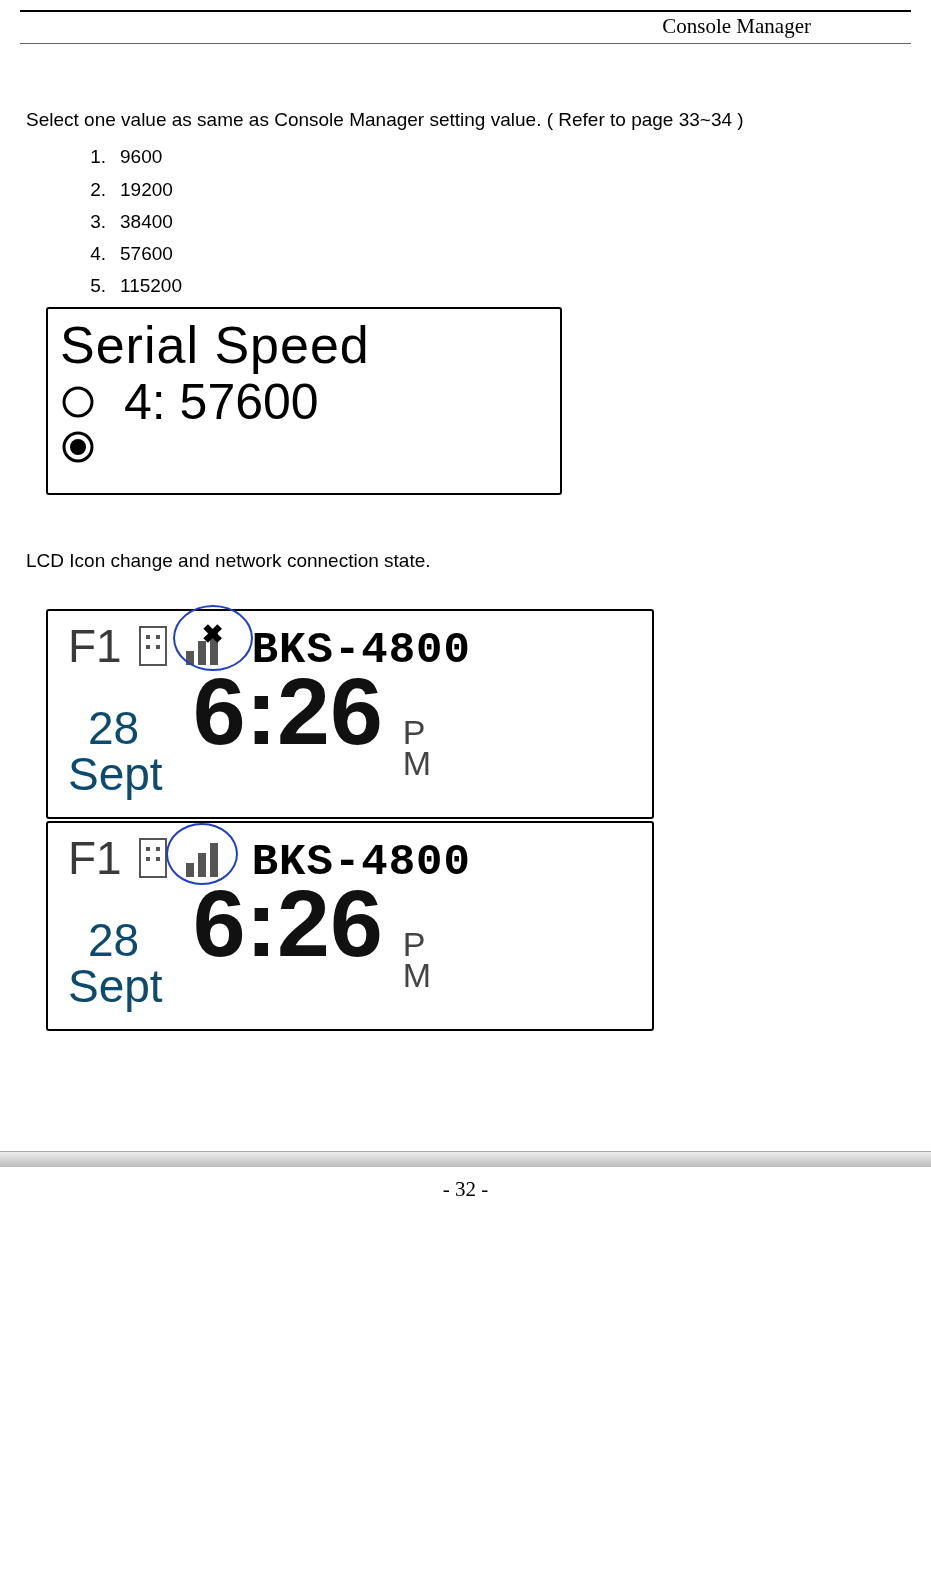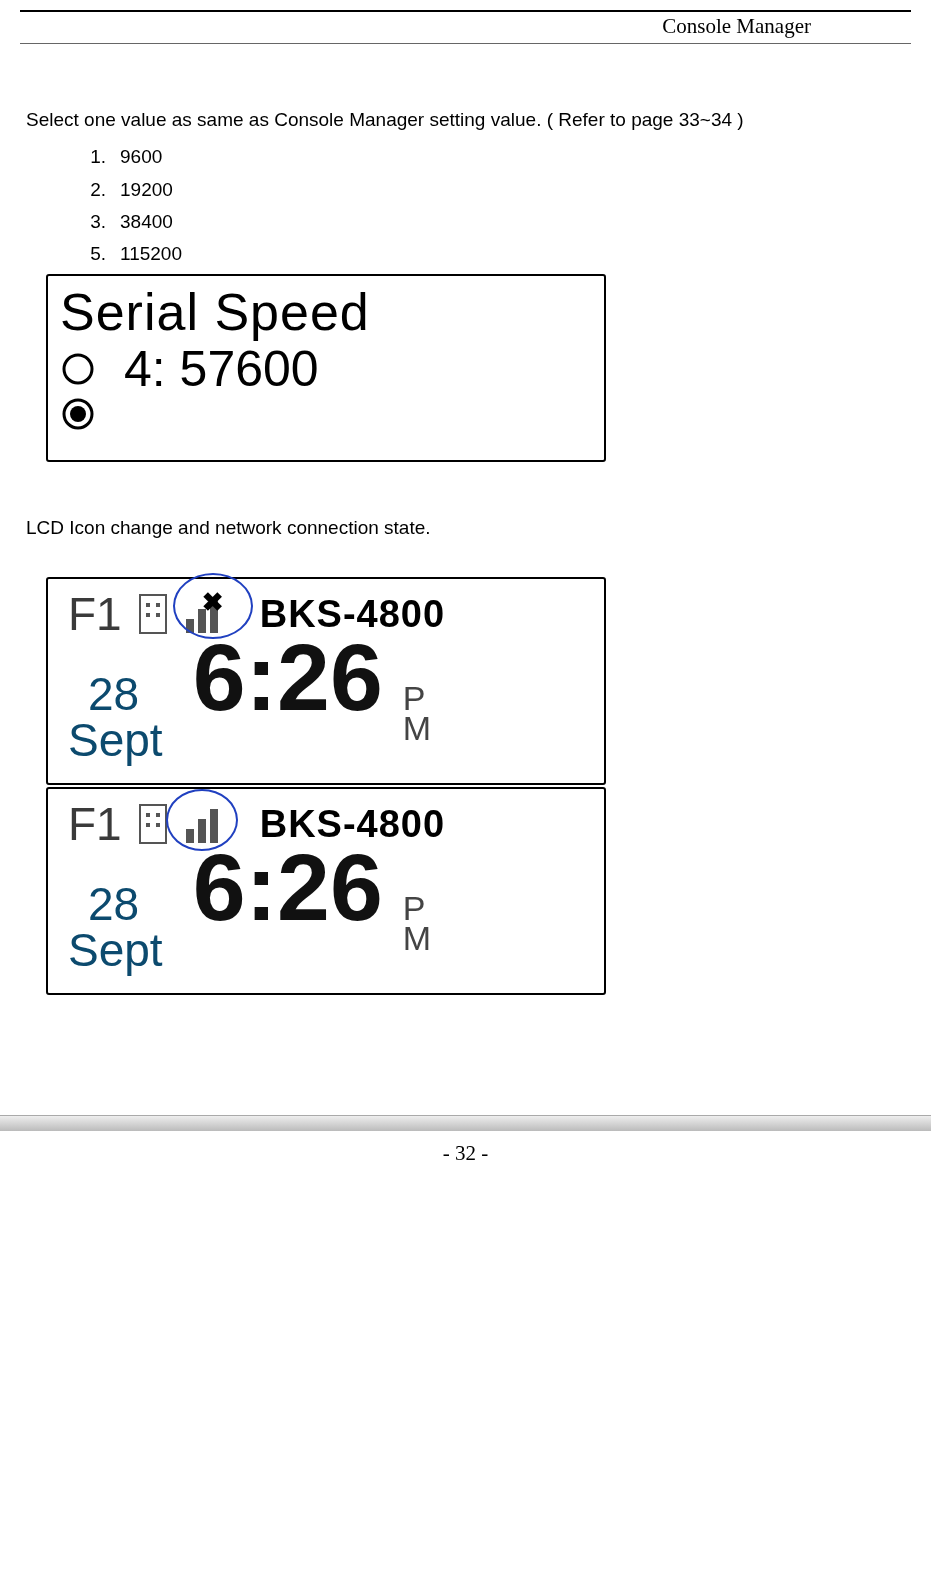--- a/index.html
+++ b/index.html
@@ -5,33 +5,33 @@
     * { margin: 0; padding: 0; box-sizing: border-box; }
     body { font-family: Verdana, Tahoma, sans-serif; width: 931px; background: #fff; color: #000; }
     .page { padding: 10px 20px 0 20px; }
     .header-line { border-top: 2px solid #000; margin: 0 0 2px 0; }
     .header-title { font-family: Georgia, 'Times New Roman', serif; text-align: right; font-size: 21px; padding-right: 100px; padding-bottom: 4px; }
     .header-underline { border-top: 1px solid #666; margin-bottom: 60px; }
     .body-text { font-size: 19px; line-height: 1.7; padding: 0 6px; }
     .ol { list-style: none; padding-left: 60px; margin-top: 5px; }
     .ol li { font-size: 19px; line-height: 1.7; }
     .ol .num { display: inline-block; width: 26px; text-align: right; margin-right: 14px; }
-    .box { border: 2px solid #000; border-radius: 3px; margin: 4px 26px 20px 26px; padding: 6px 28px 28px 12px; width: 560px; }
+    .box { border: 2px solid #000; border-radius: 3px; margin: 4px 26px 20px 26px; padding: 6px 28px 28px 12px; width: 516px; }
     .box-title { font-family: Arial, Helvetica, sans-serif; font-size: 52px; letter-spacing: 1px; }
     .opt-row { display: flex; align-items: center; gap: 28px; margin-top: -2px; }
     .radio { width: 36px; height: 36px; flex: 0 0 36px; }
     .radio svg { display: block; }
     .opt-label { font-family: Arial, Helvetica, sans-serif; font-size: 50px; }
     .spacer { height: 30px; }
-    .lcd-box { border: 2px solid #000; border-radius: 3px; margin: 2px 26px 2px 26px; padding: 8px 12px 20px 20px; width: 560px; position: relative; }
+    .lcd-box { border: 2px solid #000; border-radius: 3px; margin: 2px 26px 2px 26px; padding: 8px 12px 20px 20px; width: 608px; position: relative; }
     .lcd-top { display: flex; align-items: flex-start; gap: 14px; }
     .lcd-f1 { font-family: Arial, Helvetica, sans-serif; font-size: 46px; color: #3a3a3a; }
     .serial-ico { width: 34px; height: 42px; margin-top: 6px; }
     .bars-ico { width: 42px; height: 42px; margin-top: 6px; position: relative; }
-    .model { font-family: Liberation Sans, sans-serif; font-size: 38px; font-weight: 900; letter-spacing: 1px; margin-left: 20px; margin-top: 6px; }
+    .model { font-family: Liberation Mono, monospace; font-size: 44px; font-weight: 900; letter-spacing: 1px; margin-left: 12px; margin-top: 6px; }
     .lcd-mid { display: flex; align-items: baseline; gap: 30px; margin-top: -18px; }
     .date-col { display: flex; flex-direction: column; font-family: Arial, Helvetica, sans-serif; color: #0c4a6e; line-height: 1; }
     .date-day { font-size: 46px; margin-left: 20px; }
     .date-mon { font-size: 46px; }
     .time { font-family: Arial, Helvetica, sans-serif; font-size: 95px; font-weight: 900; color: #111; }
     .pm-col { display: flex; flex-direction: column; font-family: Arial, Helvetica, sans-serif; font-size: 34px; color: #444; line-height: 0.9; margin-left: -10px; }
     .circle-anno { position: absolute; border: 2px solid #2040c0; border-radius: 50%; pointer-events: none; }
     .footer { margin-top: 120px; }
     .footer-bar { height: 16px; background: linear-gradient(#eee,#bbb); border-top: 1px solid #aaa; }
     .page-num { font-family: 'Times New Roman', serif; font-size: 21px; text-align: center; padding: 10px 0 30px 0; }
@@ -44,20 +44,21 @@
   <div class="header-line"></div>
   <div class="header-title">Console Manager</div>
   <div class="header-underline"></div>
 
   <div class="body-text">Select one value as same as Console Manager setting value. ( Refer to page 33~34 )</div>
 
   <ul class="ol">
     <li><span class="num">1.</span><span>9600</span></li>
     <li><span class="num">2.</span><span>19200</span></li>
     <li><span class="num">3.</span><span>38400</span></li>
+    <li><span class="num">4.</span><span>57600</span></li>
     <li><span class="num">5.</span><span>115200</span></li>
   </ul>
 
   <div class="box">
     <div class="box-title">Serial Speed</div>
     <div class="opt-row">
       <span class="radio">
         <svg viewBox="0 0 36 36">
             <circle cx="18" cy="18" r="14" fill="none" stroke="#000" stroke-width="3"></circle>
           </svg>

